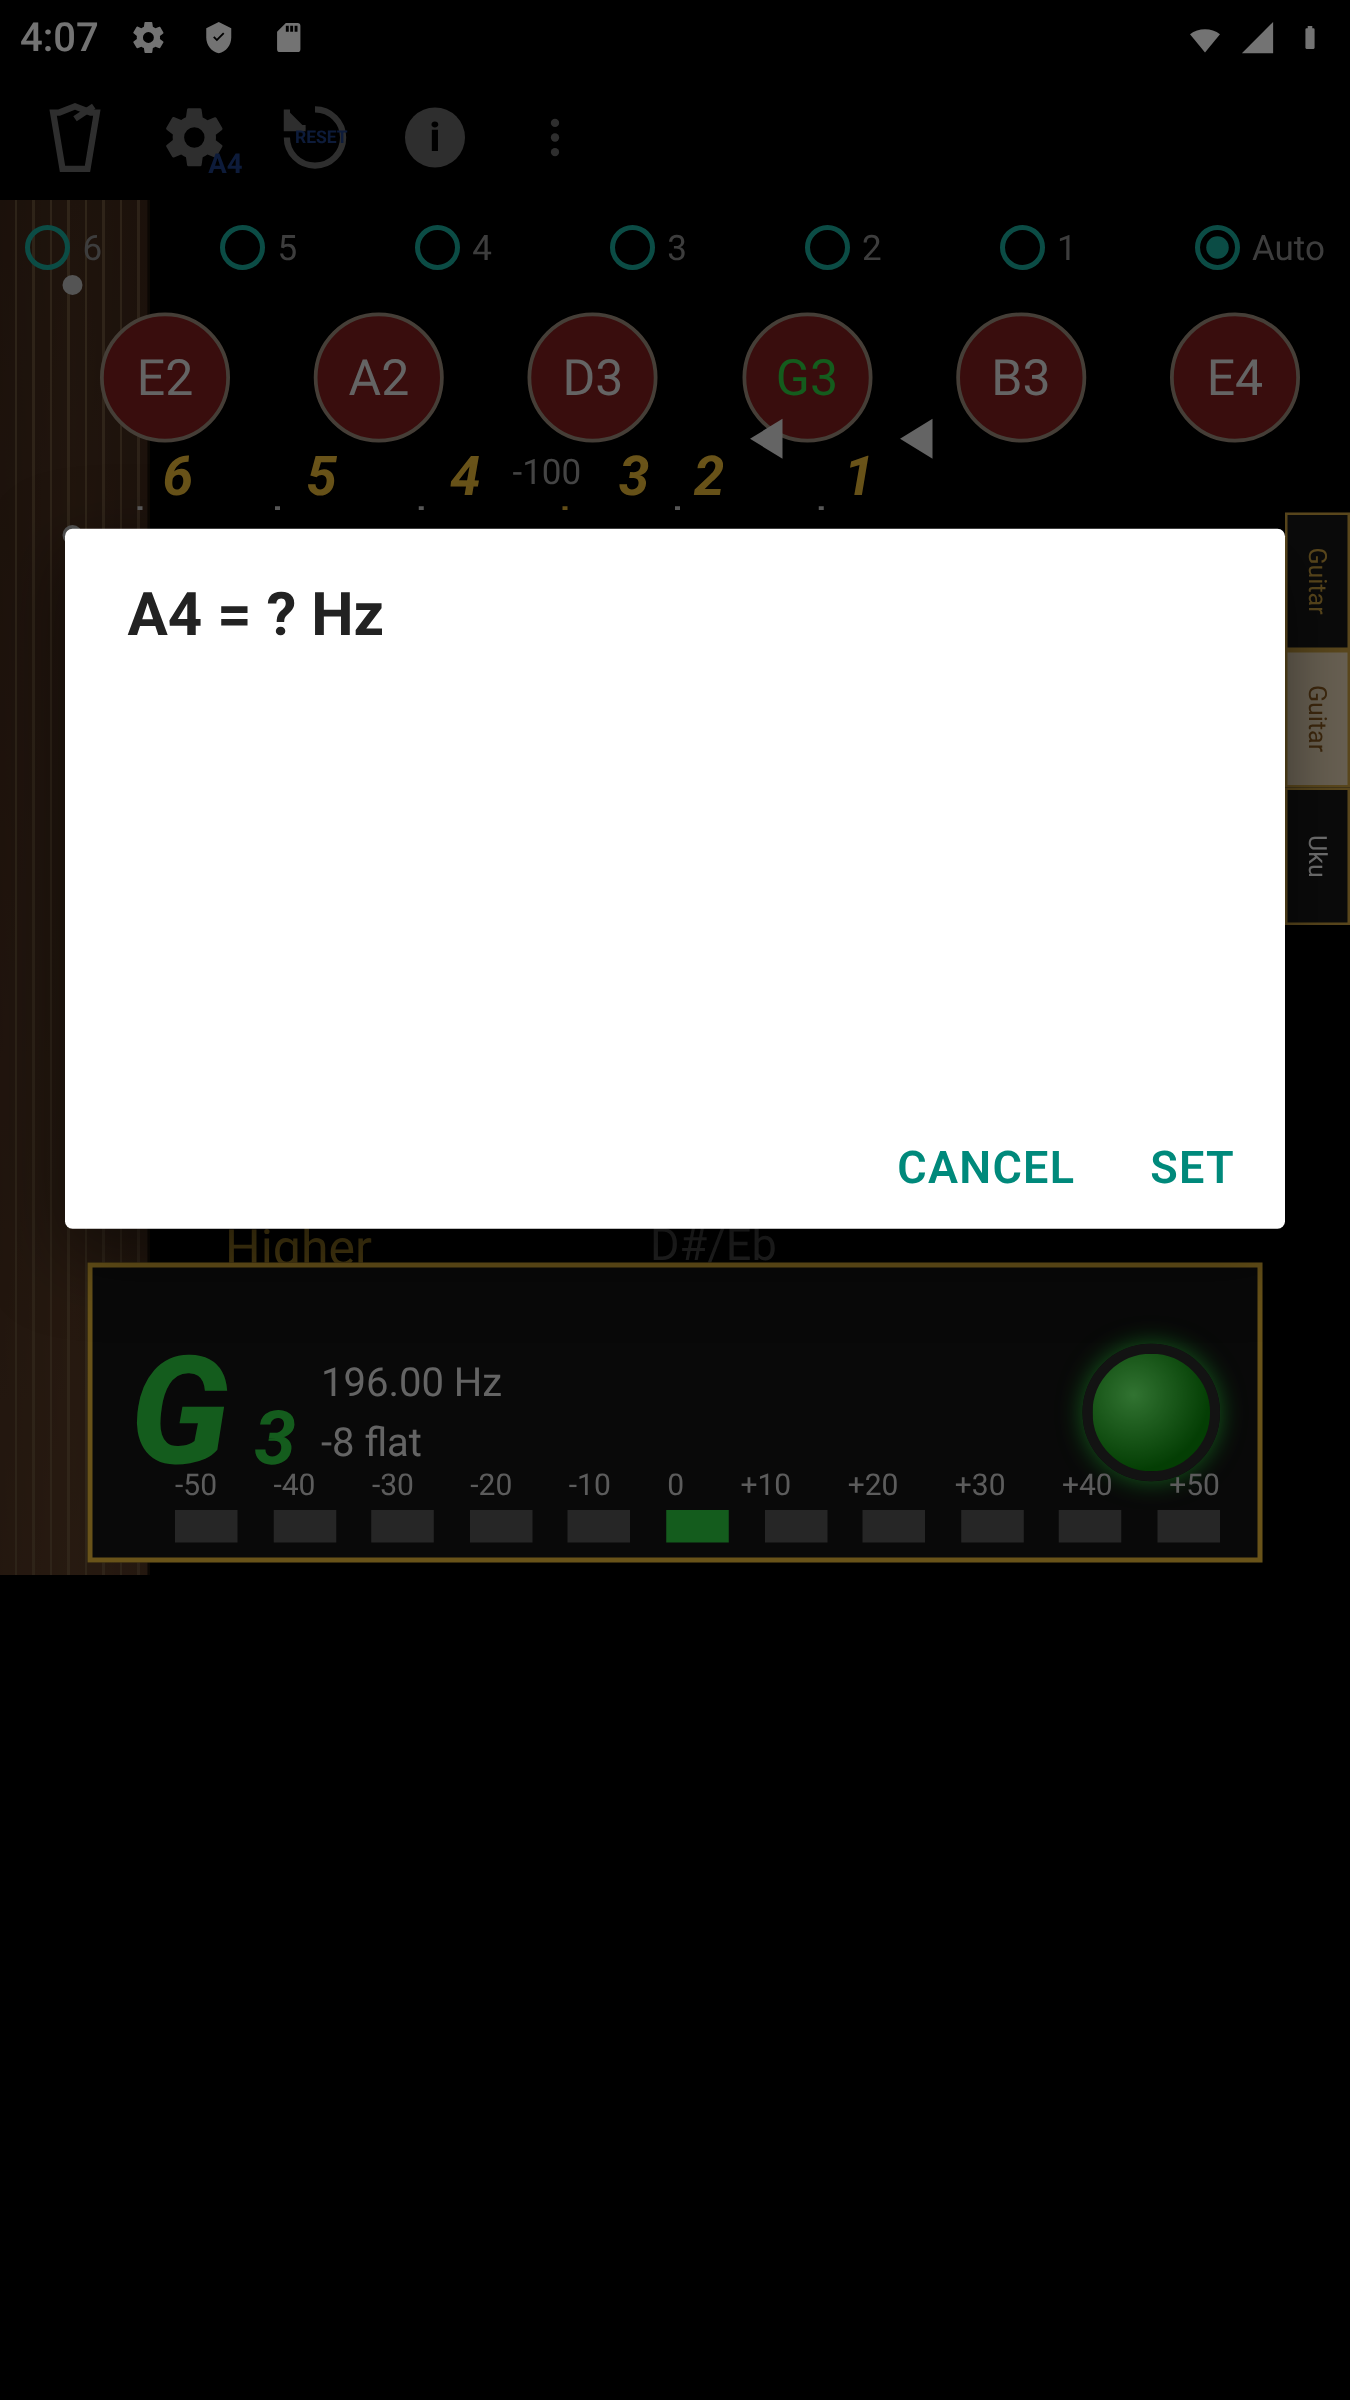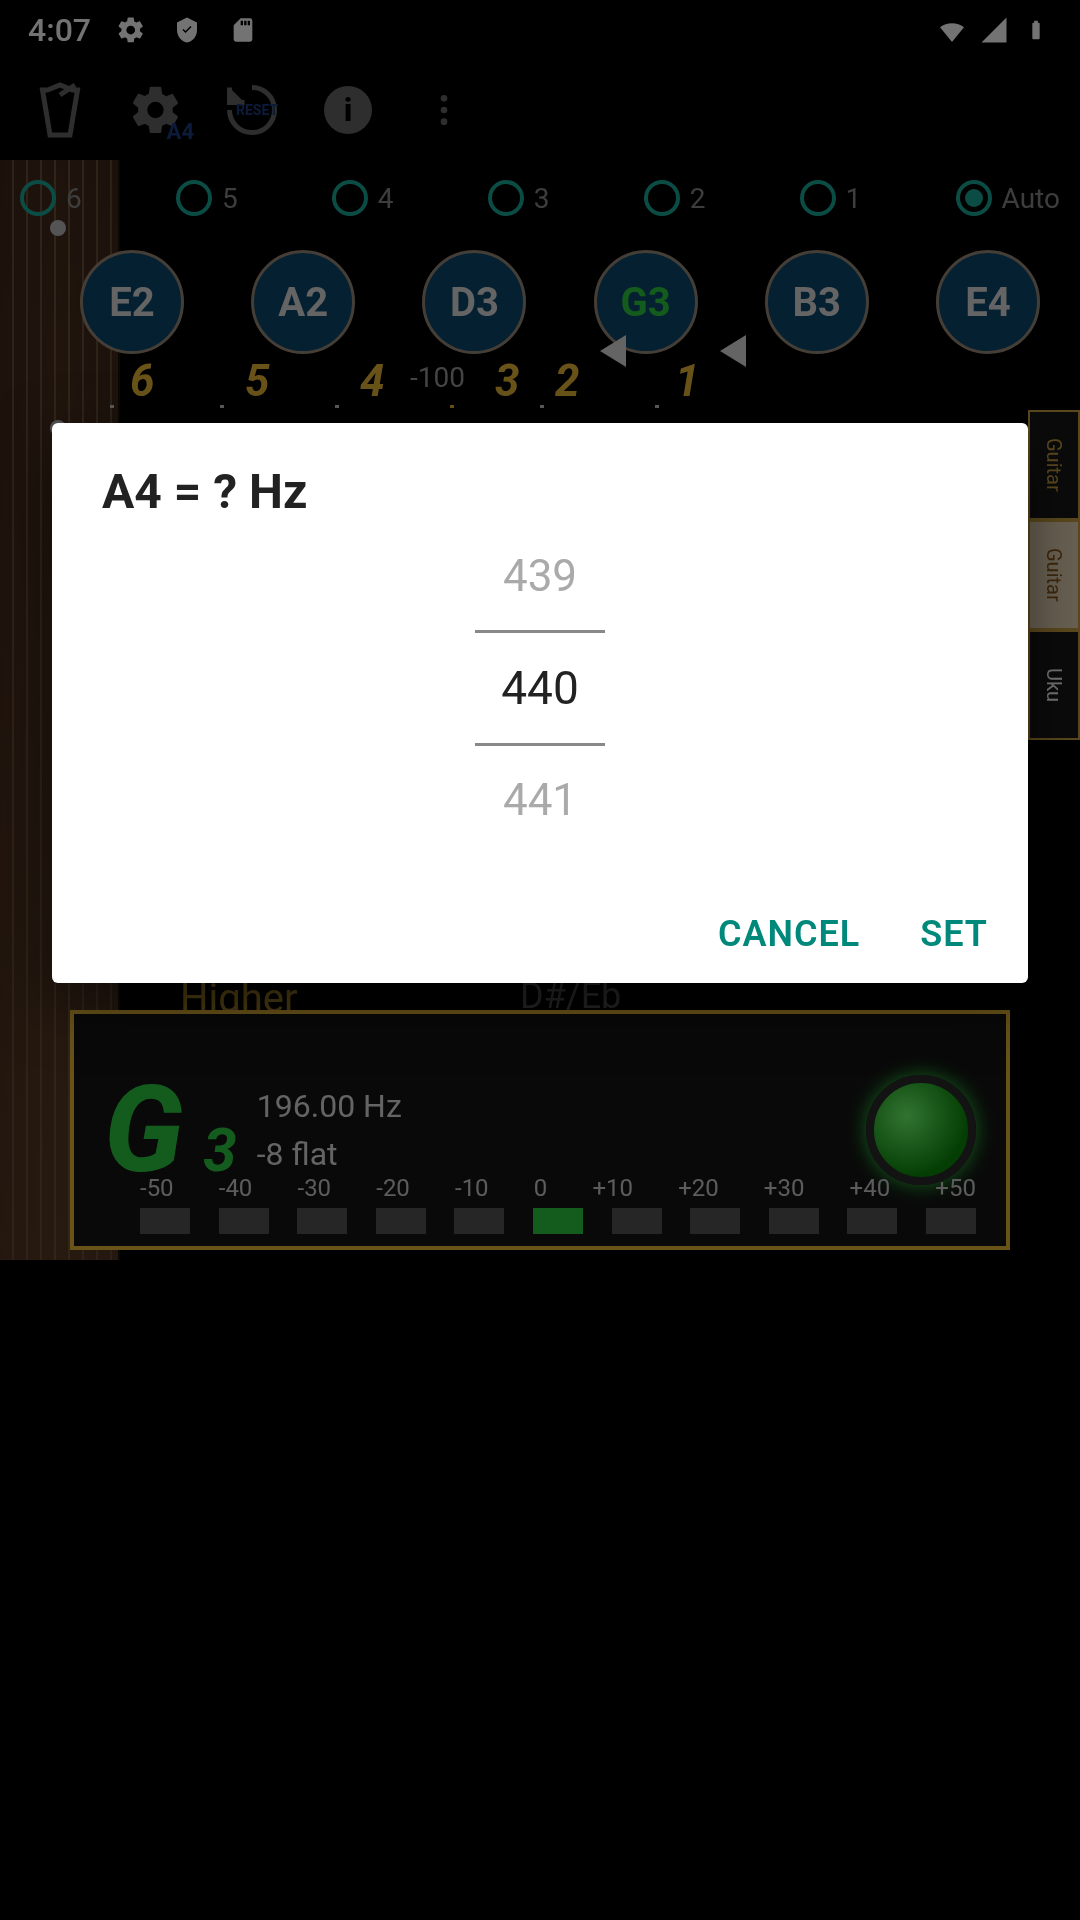--- a/index.html
+++ b/index.html
@@ -8,21 +8,21 @@
     background: #000;
     font-family: Roboto, Arial, sans-serif;
     position: relative;
     color: #fff;
   }
 
   
   .status-bar {
     position: absolute; top: 0; left: 0; right: 0; height: 60px;
     display: flex; align-items: center; justify-content: space-between;
-    padding: 0 28px; font-size: 32px; font-weight: 500;
+    padding: 0 16px; font-size: 32px; font-weight: 500;
   }
   .status-left { display: flex; align-items: center; gap: 24px; }
   .status-right { display: flex; align-items: center; gap: 10px; }
   .status-icon { width: 32px; height: 32px; display: inline-flex; align-items: center; justify-content: center; }
 
   
   .app-header {
     position: absolute; top: 60px; left: 0; right: 0; height: 100px;
     display: flex; align-items: center; padding: 0 30px;
   }
@@ -66,23 +66,23 @@
   }
   .radio-label { font-size: 28px; color: #888; }
 
   
   .note-row {
     position: absolute; top: 90px; left: 80px; right: 40px;
     display: flex; justify-content: space-between;
   }
   .note-circle {
     width: 104px; height: 104px; border-radius: 50%;
-    background: #0c4a6e; border: 3px solid #9a8a7a;
+    background: #7f1d1d; border: 3px solid #9a8a7a;
     display: flex; align-items: center; justify-content: center;
-    font-size: 40px; font-weight: 700; color: #ddd;
+    font-size: 40px; font-weight: 400; color: #ddd;
   }
   .note-circle.active { color: #2ecc40; text-align: right; }
 
   
   .scale-area {
     position: absolute; top: 195px; left: 100px; right: 40px; height: 200px;
   }
   .scale-num { position: absolute; font-size: 44px; font-weight: 700; color: #e8b838; font-style: italic; }
   .cents-label { position: absolute; color: #999; font-size: 28px; }
   .tick-col { position: absolute; width: 4px; background: repeating-linear-gradient(#ccc 0, #ccc 3px, transparent 3px, transparent 18px); height: 110px; top: 50px; }
@@ -329,24 +329,17 @@
       </div>
     </div>
   </div>
 
 </div>
 
 <div class="dim"></div>
 
 <div class="dialog">
   <div class="dialog-title">A4 = ? Hz</div>
-  <div class="picker">
-    <div class="picker-val">439</div>
-    <div class="picker-line"></div>
-    <div class="picker-val current">440</div>
-    <div class="picker-line"></div>
-    <div class="picker-val">441</div>
-  </div>
   <div class="dialog-actions">
     <span class="dlg-btn">CANCEL</span>
     <span class="dlg-btn">SET</span>
   </div>
 </div>
 
 </body></html>

